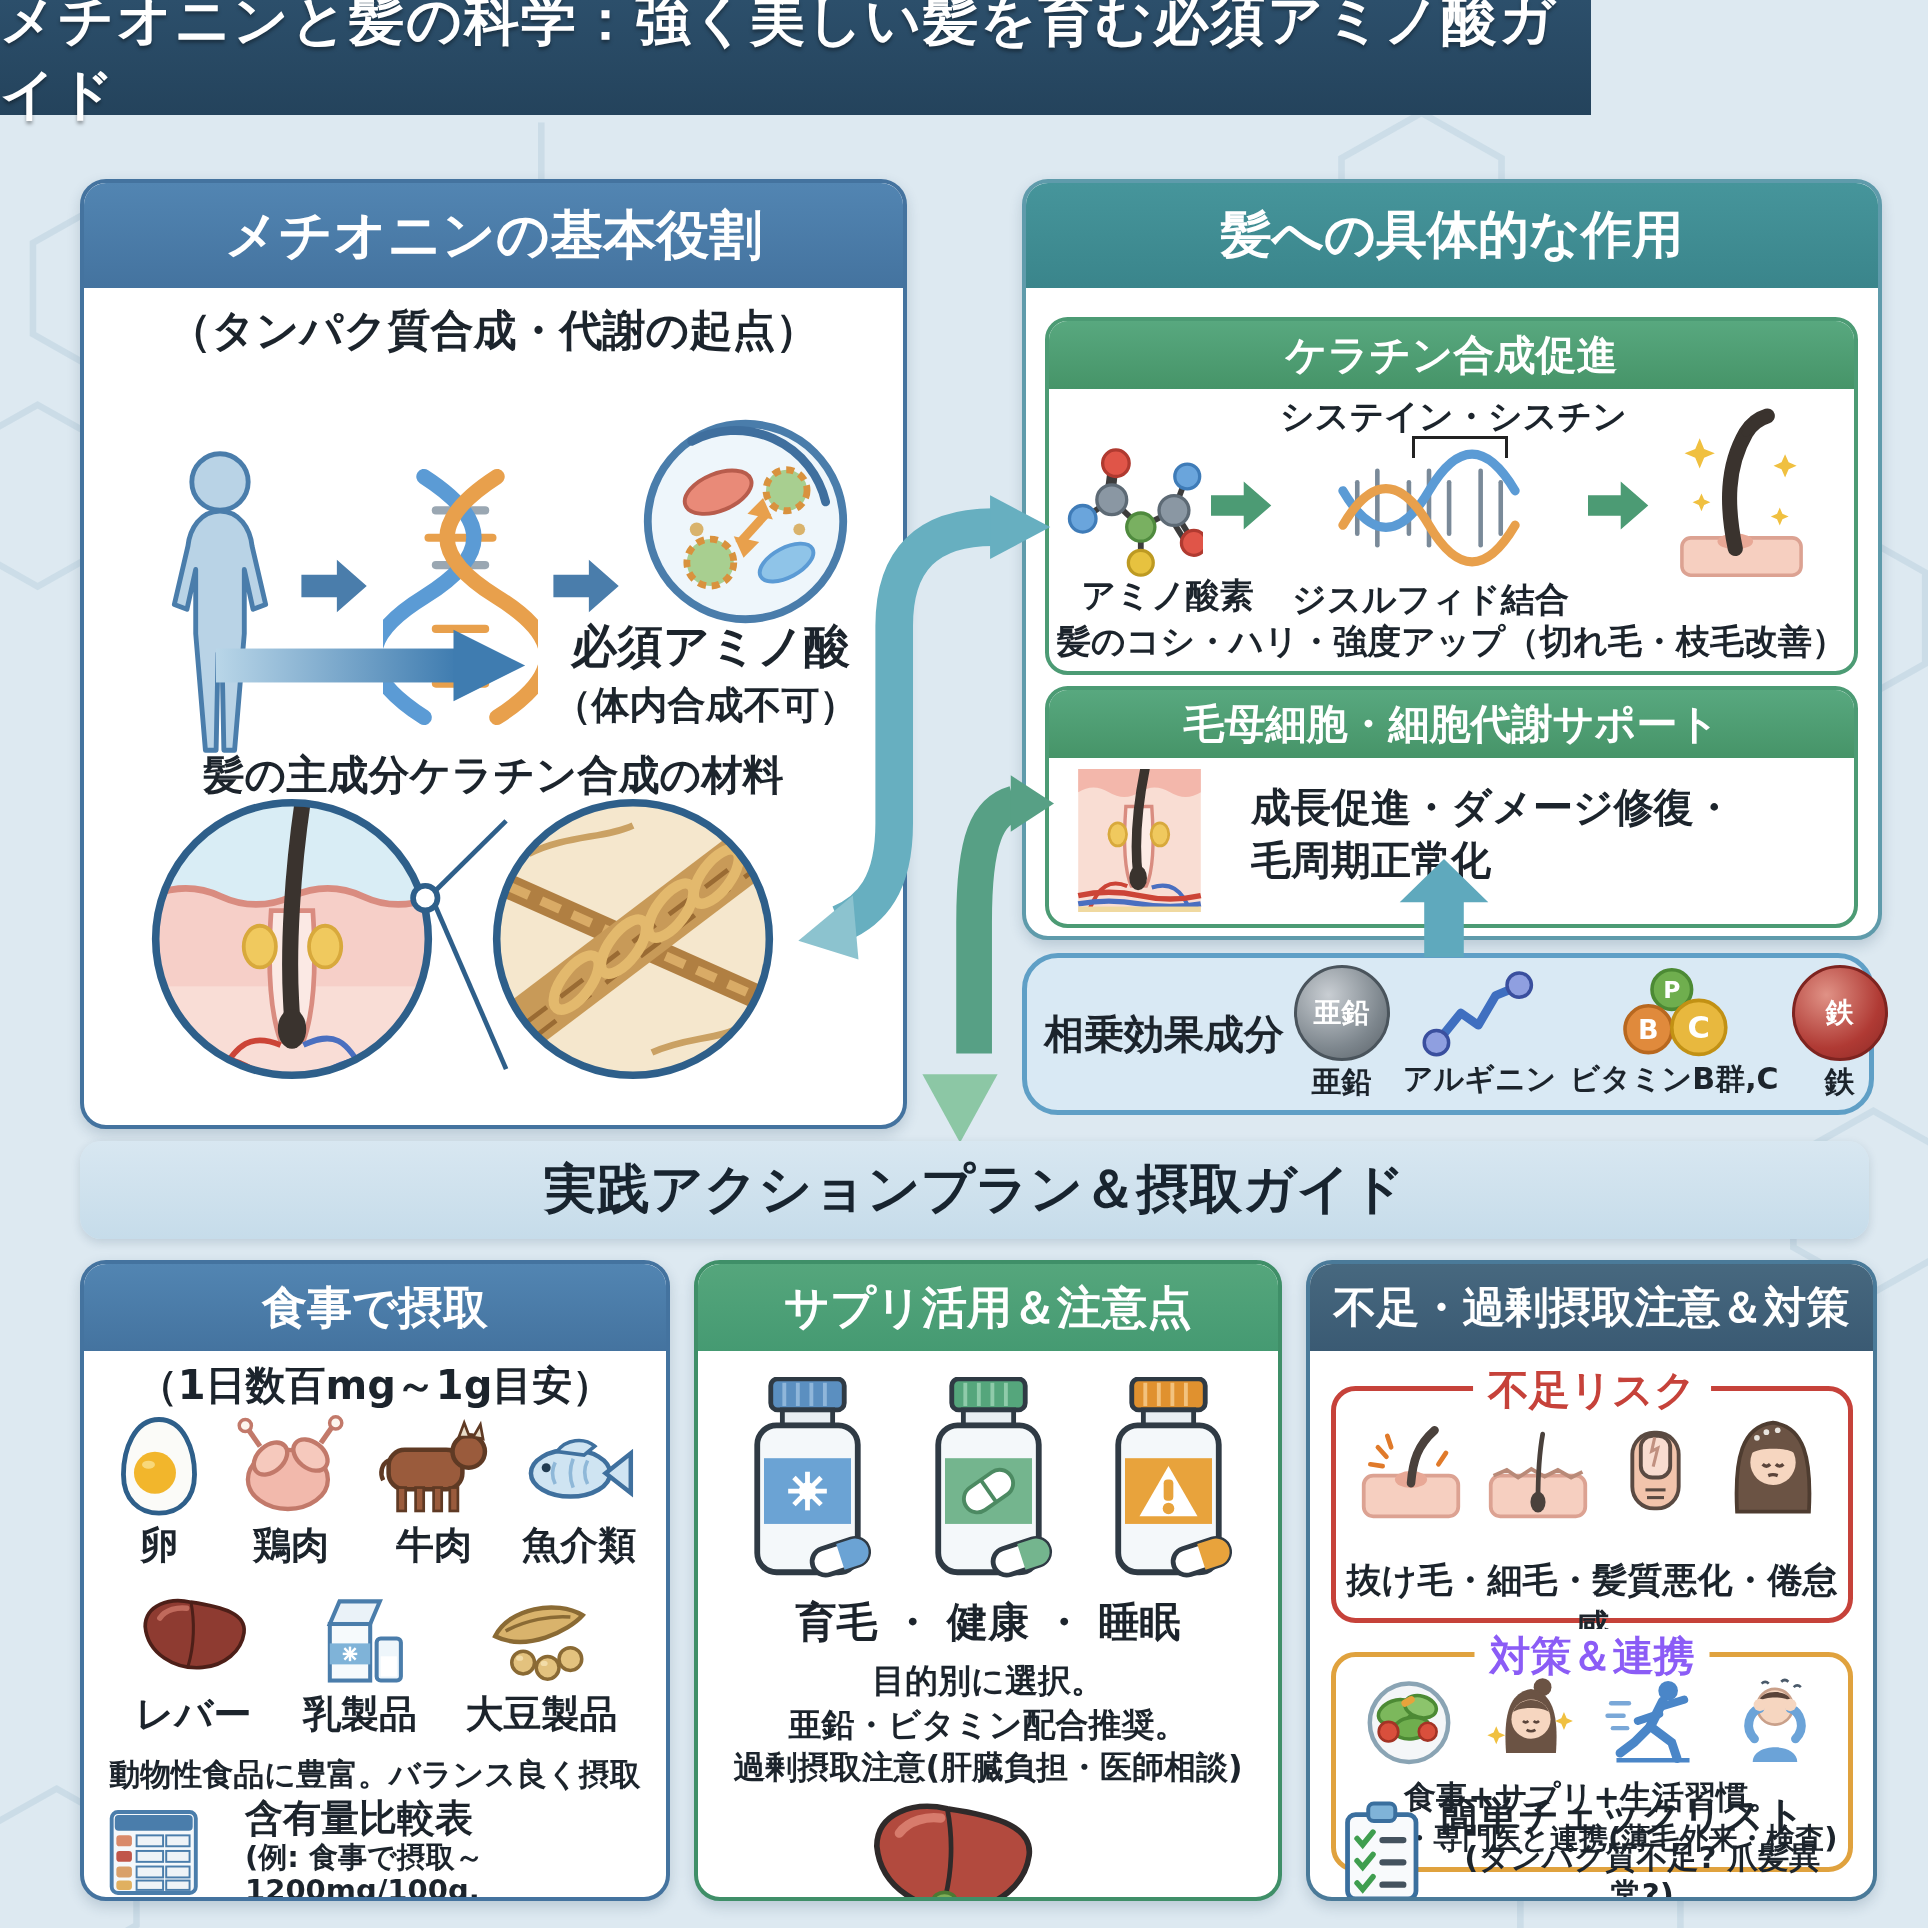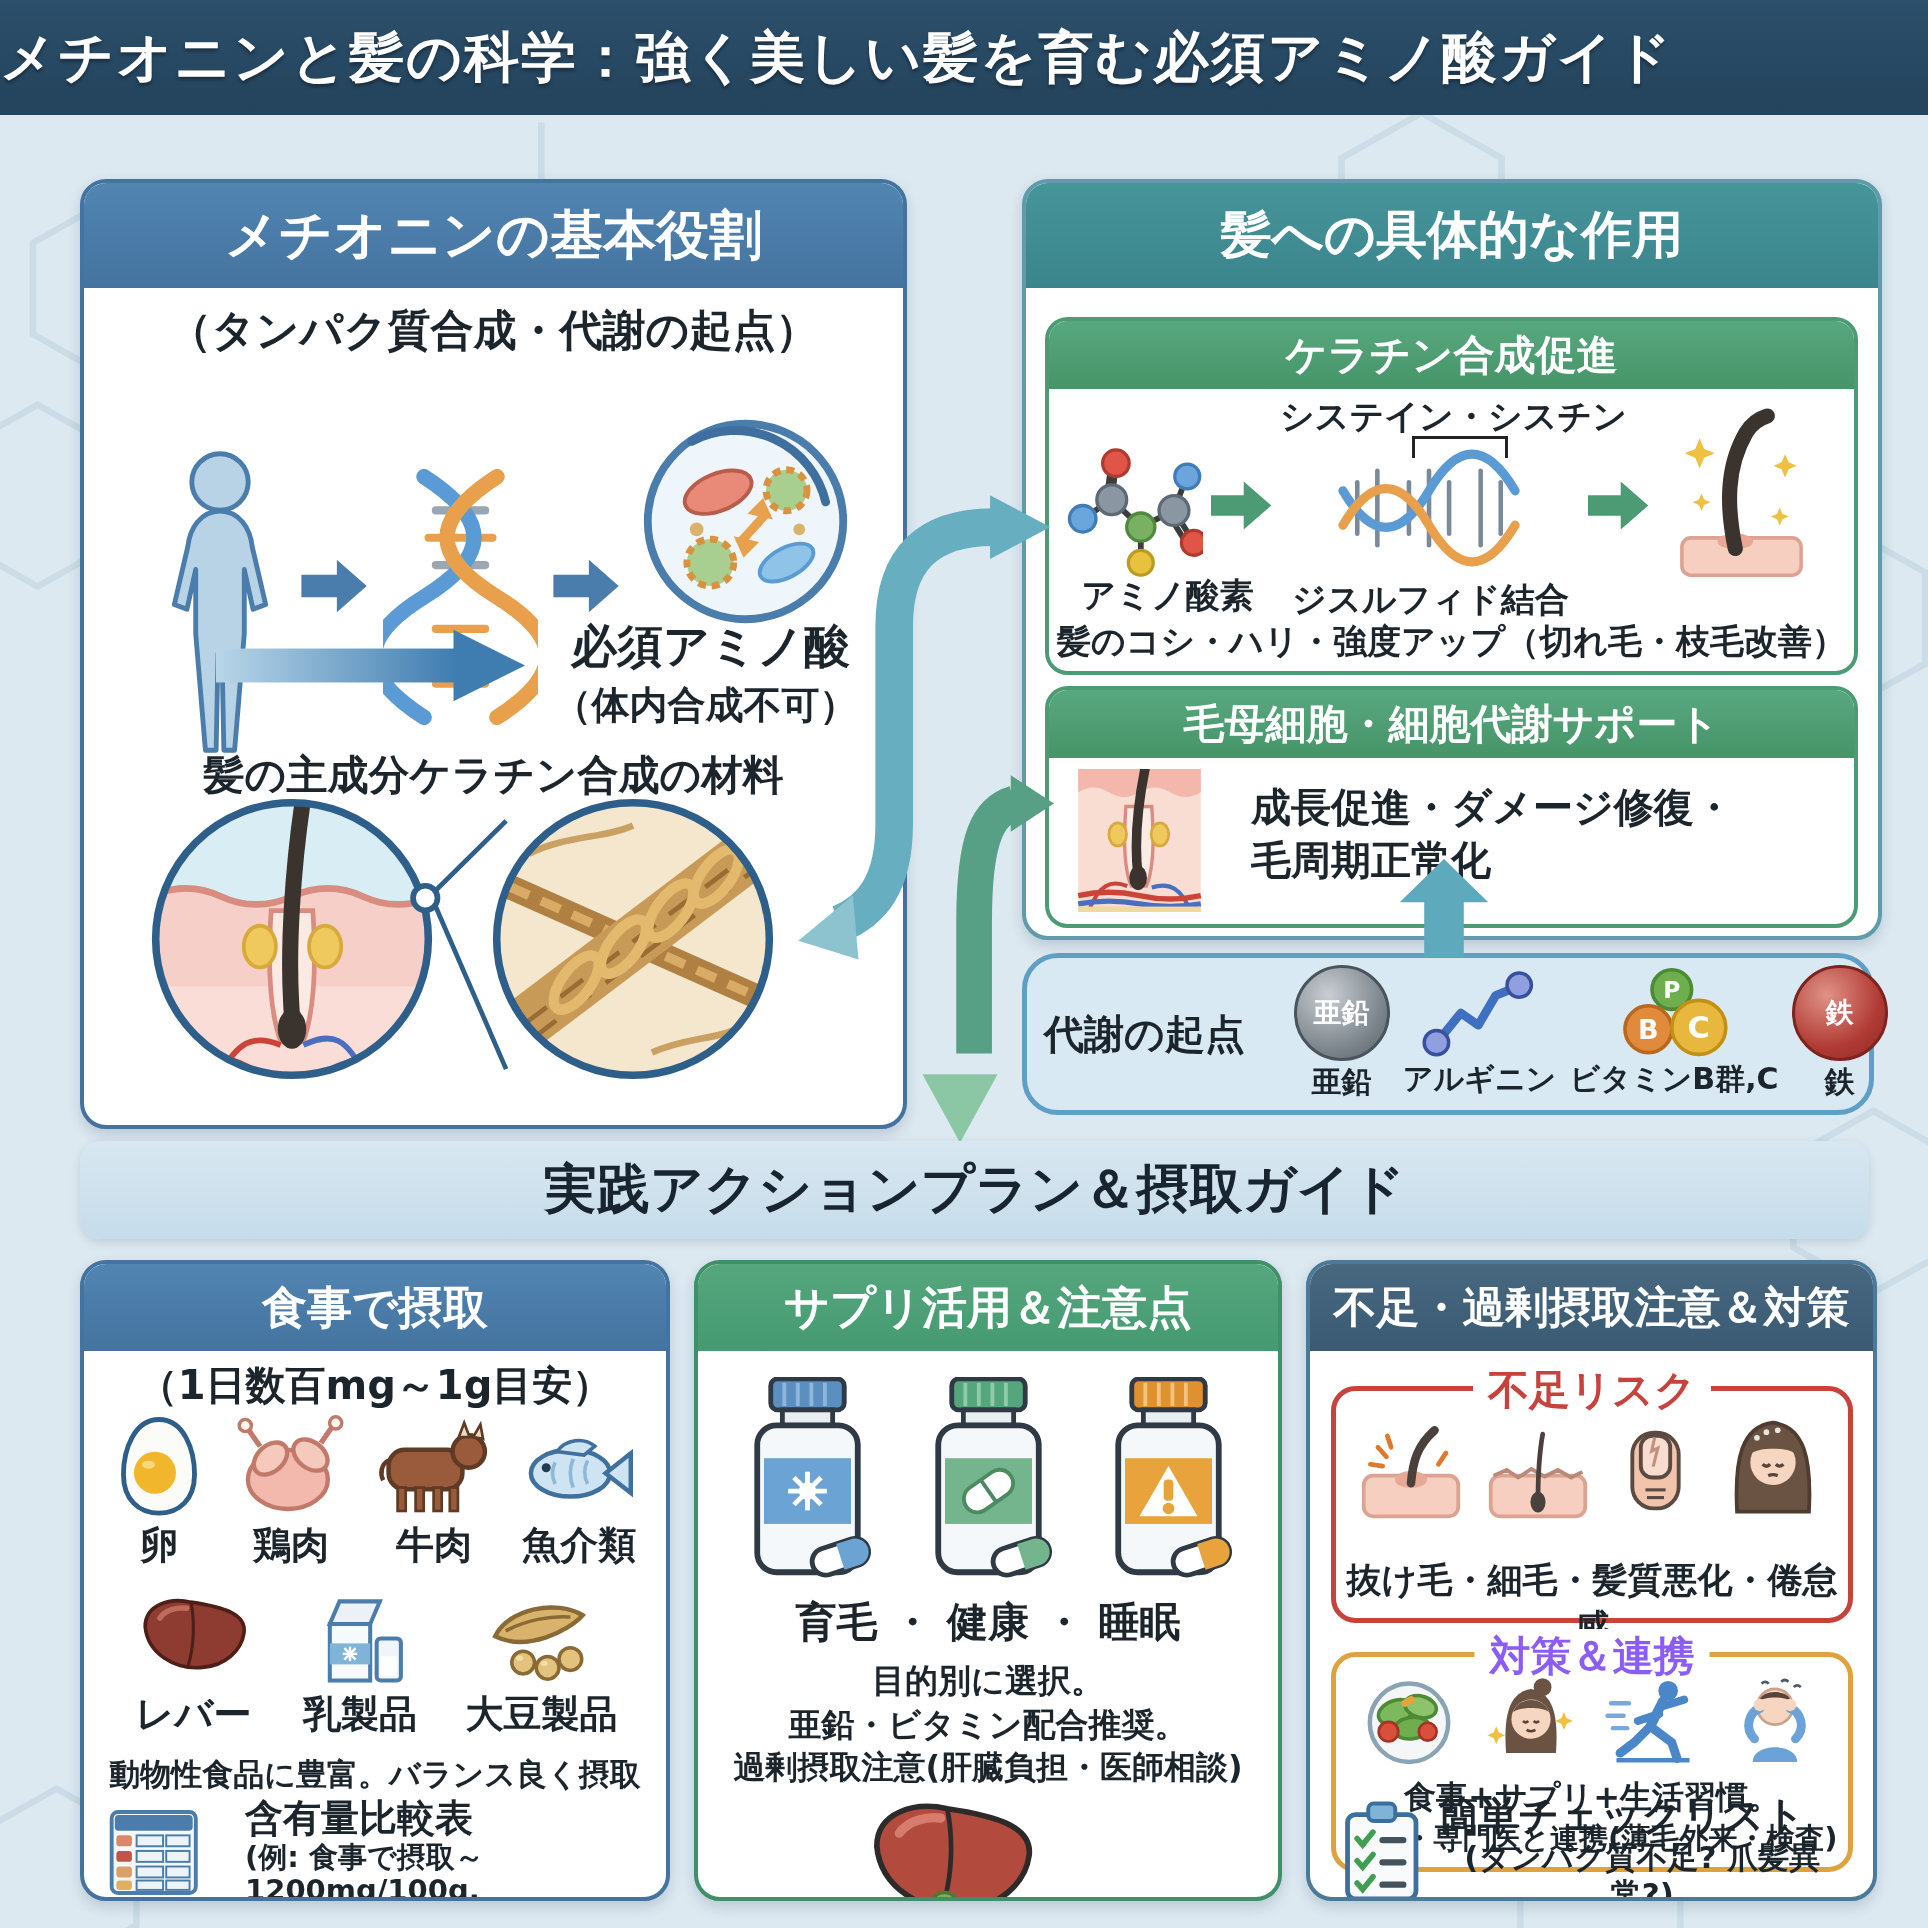--- a/index.html
+++ b/index.html
@@ -2,22 +2,22 @@
 <html style="font-size:15px"><head>
 <meta charset="utf-8">
 <style>
   html,body{margin:0;padding:0;}
   body{width:1928px;height:1928px;position:relative;overflow:hidden;
        background:#dde9f1;font-family:"DejaVu Sans","Liberation Sans",sans-serif;color:#1c242c;}
   .abs{position:absolute;}
   .b{font-weight:700;}
   .c{text-align:center;}
   
-  #title-bar{left:0;top:0;width:1928px;height:115px;background:linear-gradient(#2c4f6b,#24435c);
-             display:flex;align-items:center;}
+  #title-bar{left:0;top:0;width:1591px;height:115px;background:linear-gradient(#2c4f6b,#24435c);
+             display:flex;align-items:center;justify-content:center;}
   #title-bar span{color:#fff;font-size:55px;font-weight:700;letter-spacing:1.9px;text-shadow:0 2.8px 3.8px rgba(0,0,0,.35);}
   
   .panel{position:absolute;background:#fff;border-radius:26px;overflow:hidden;
          box-shadow:0 5.6px 13px rgba(30,60,90,.18);}
   .ph{display:flex;align-items:center;justify-content:center;color:#fff;font-weight:700;}
   
   #left-panel{left:80px;top:179px;width:819px;height:942px;border:4.7px solid #44739f;}
   #left-panel .ph{height:105px;background:linear-gradient(#5285b2,#44739f);font-size:53px;}
   #lp-sub{left:0;top:119px;width:100%;font-size:43px;}
   #ess-title{left:443px;top:433px;width:367px;font-size:46px;}
@@ -333,21 +333,21 @@
       <path d="M0 186 Q45 176 90 186 T180 186" fill="none" stroke="#cc4437" stroke-width="8"></path>
       <path d="M0 198 Q45 190 90 198 T180 198" fill="none" stroke="#4a6fc0" stroke-width="8"></path>
       <rect x="0" y="202" width="180" height="8" fill="#f0d9a0"></rect>
     </svg>
     <div id="cell-text1" class="abs b">成長促進・ダメージ修復・</div>
     <div id="cell-text2" class="abs b">毛周期正常化</div>
   </div>
 </div>
 
 <div id="synergy" class="abs">
-  <div id="synergy-label">代謝の起点</div>
+  <div id="synergy-label">相乗効果成分</div>
 
   <div class="syn-item">
     <div id="zinc-sphere" class="sphere">
       <span>亜鉛</span>
     </div>
     <span class="nm">亜鉛</span>
   </div>
 
   <div class="syn-item">
     <svg width="122" height="90" viewBox="0 0 140 100">

